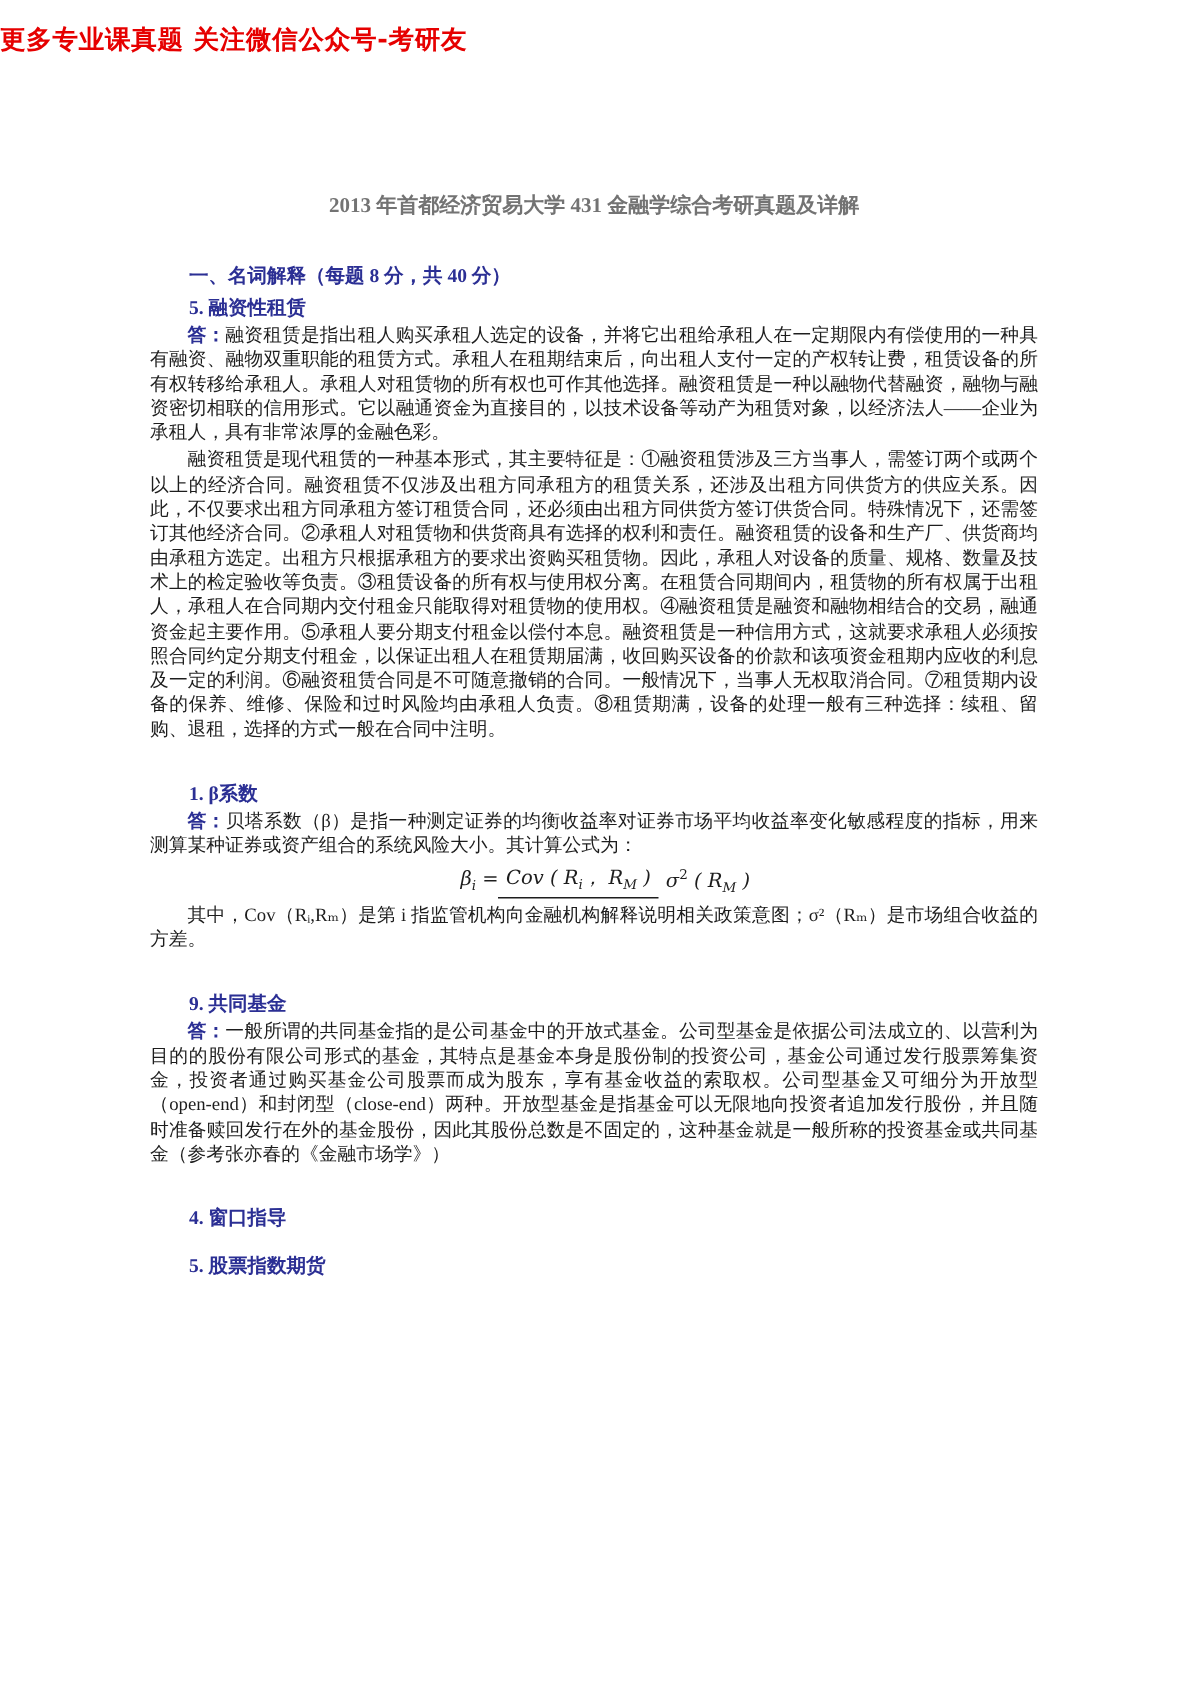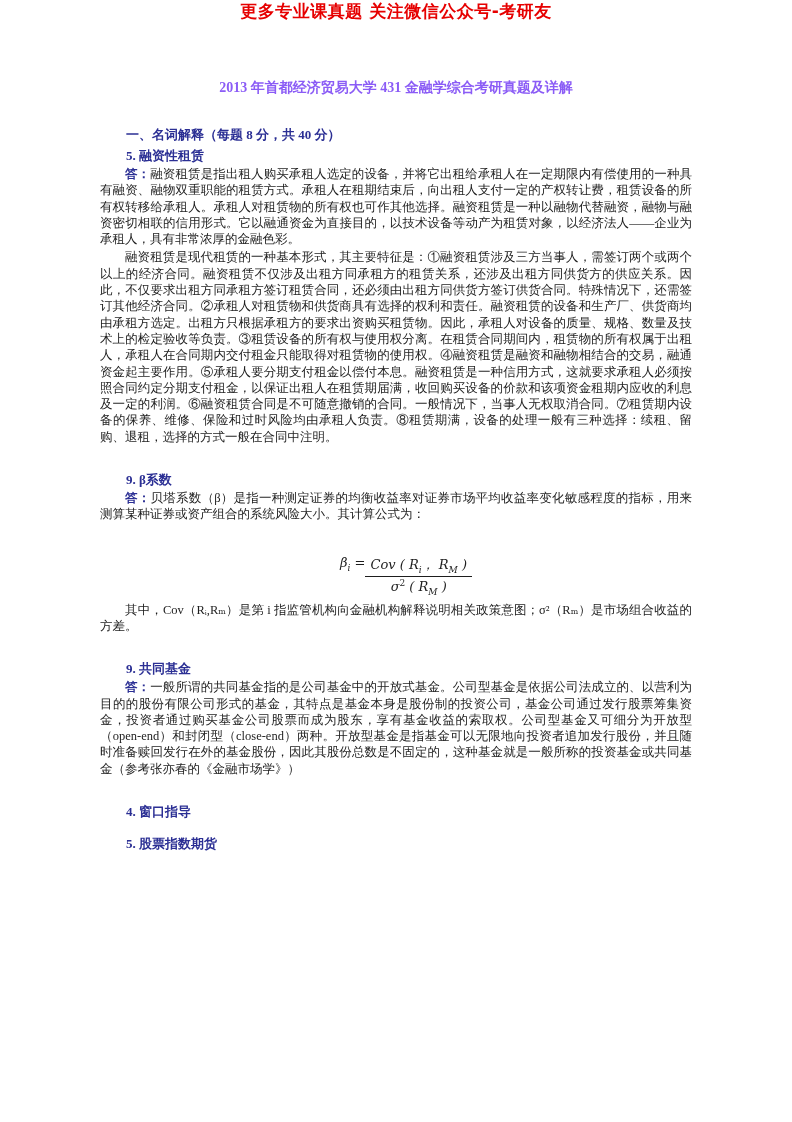--- a/index.html
+++ b/index.html
@@ -5,34 +5,34 @@
   html,body{margin:0;padding:0;background:#ffffff;}
   .page{
     position:relative;
     width:792px;height:1122px;
     background:#ffffff;
     overflow:hidden;
     font-family:"Liberation Serif","DejaVu Serif",serif;
     color:#1d1d1d;
   }
   .promo{
-    text-align:center;
+    padding-top:15px;
     color:#e60000;
     font-size:17px;
     font-weight:bold;
     font-family:"DejaVu Sans","Liberation Sans",sans-serif;
     letter-spacing:0.5px;
   }
   .doc{
     margin:0 100px;
   }
   .doc-title{
-    margin-top:56px;
+    margin-top:90px;
     text-align:center;
-    color:#8b5cf6;
+    color:#737373;
     font-size:14px;
     font-weight:bold;
   }
   .section-heading{
     margin-top:29px;
     color:#2b2f94;
     font-size:13px;
     font-weight:bold;
     text-indent:2em;
     line-height:17px;
@@ -65,25 +65,24 @@
     font-family:"DejaVu Serif","Liberation Serif",serif;
     font-size:13px;
     color:#1d1d1d;
   }
   .formula .it{font-style:italic;}
   .formula sub{font-size:9px;font-style:italic;}
   .formula sup{font-size:9px;}
   .f-left{display:inline-block;vertical-align:middle;font-style:italic;margin-left:20px;}
   .frac{
     display:inline-flex;
-    flex-direction:column;
+    flex-direction:row;
     vertical-align:middle;
     text-align:center;
     line-height:1.25;
-    margin-top:28px;
   }
   .frac .num{
     border-bottom:1px solid #1d1d1d;
     padding:0 5px 1px 5px;
   }
   .frac .den{padding:1px 5px 0 5px;}
 </style>
 </head>
 <body>
 
@@ -97,21 +96,21 @@
 
     <div class="section-heading">一、名词解释（每题 8 分，共 40 分）</div>
 
     <div>
       <div class="q-title">5. 融资性租赁</div>
       <p class="body-para"><span class="ans-label">答：</span><span>融资租赁是指出租人购买承租人选定的设备，并将它出租给承租人在一定期限内有偿使用的一种具有融资、融物双重职能的租赁方式。承租人在租期结束后，向出租人支付一定的产权转让费，租赁设备的所有权转移给承租人。承租人对租赁物的所有权也可作其他选择。融资租赁是一种以融物代替融资，融物与融资密切相联的信用形式。它以融通资金为直接目的，以技术设备等动产为租赁对象，以经济法人——企业为承租人，具有非常浓厚的金融色彩。</span></p>
       <p class="body-para">融资租赁是现代租赁的一种基本形式，其主要特征是：①融资租赁涉及三方当事人，需签订两个或两个以上的经济合同。融资租赁不仅涉及出租方同承租方的租赁关系，还涉及出租方同供货方的供应关系。因此，不仅要求出租方同承租方签订租赁合同，还必须由出租方同供货方签订供货合同。特殊情况下，还需签订其他经济合同。②承租人对租赁物和供货商具有选择的权利和责任。融资租赁的设备和生产厂、供货商均由承租方选定。出租方只根据承租方的要求出资购买租赁物。因此，承租人对设备的质量、规格、数量及技术上的检定验收等负责。③租赁设备的所有权与使用权分离。在租赁合同期间内，租赁物的所有权属于出租人，承租人在合同期内交付租金只能取得对租赁物的使用权。④融资租赁是融资和融物相结合的交易，融通资金起主要作用。⑤承租人要分期支付租金以偿付本息。融资租赁是一种信用方式，这就要求承租人必须按照合同约定分期支付租金，以保证出租人在租赁期届满，收回购买设备的价款和该项资金租期内应收的利息及一定的利润。⑥融资租赁合同是不可随意撤销的合同。一般情况下，当事人无权取消合同。⑦租赁期内设备的保养、维修、保险和过时风险均由承租人负责。⑧租赁期满，设备的处理一般有三种选择：续租、留购、退租，选择的方式一般在合同中注明。</p>
     </div>
 
     <div class="q">
-      <div class="q-title">9. β系数</div>
+      <div class="q-title">1. β系数</div>
       <p class="body-para"><span class="ans-label">答：</span><span>贝塔系数（β）是指一种测定证券的均衡收益率对证券市场平均收益率变化敏感程度的指标，用来测算某种证券或资产组合的系统风险大小。其计算公式为：</span></p>
 
       <div class="formula">
         <span class="f-left"><span class="it">β</span><sub>i</sub><span> = </span></span><span class="frac">
             <span class="num"><span class="it">Cov ( R</span><sub>i</sub><span class="it">， R</span><sub>M</sub><span class="it"> )</span></span>
             <span class="den"><span class="it">σ</span><sup>2</sup><span class="it"> ( R</span><sub>M</sub><span class="it"> )</span></span>
           </span>
       </div>
 
       <p class="body-para">其中，Cov（Rᵢ,Rₘ）是第 i 指监管机构向金融机构解释说明相关政策意图；σ²（Rₘ）是市场组合收益的方差。</p>

